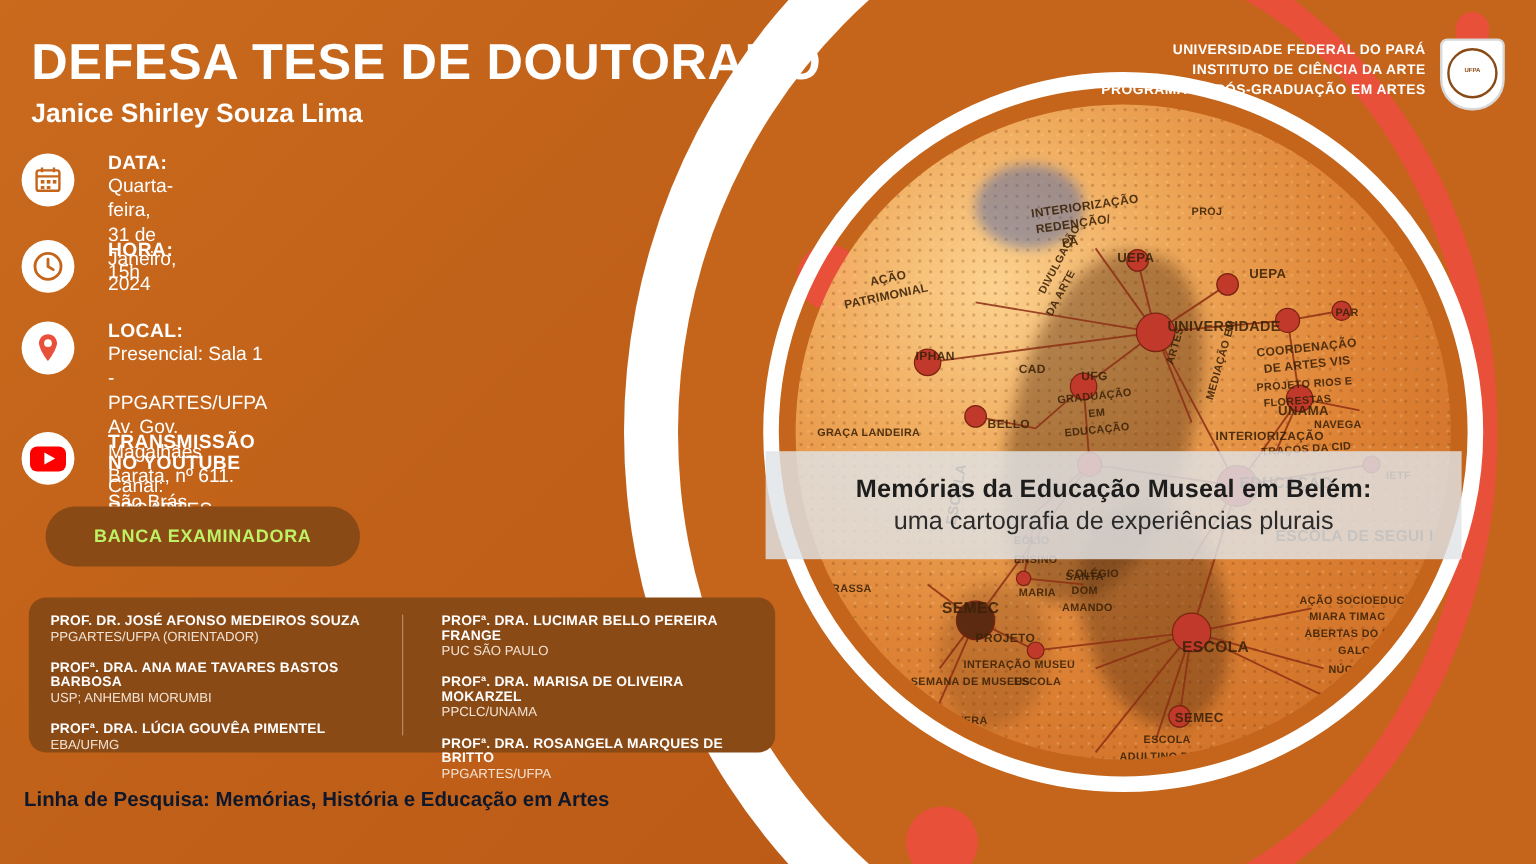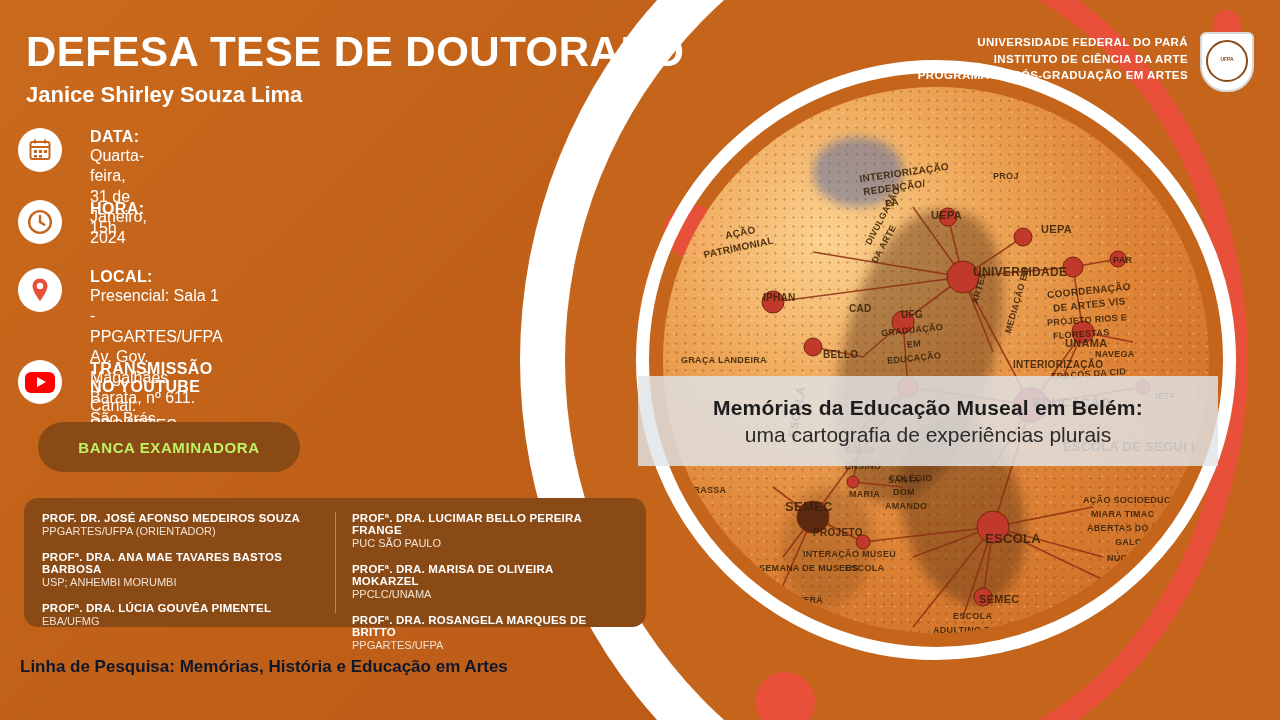--- a/index.html
+++ b/index.html
@@ -153,21 +153,21 @@
   }
   .banca-box {
     position: absolute; left: 24px; top: 498px;
     width: 622px; height: 129px;
     background: #8a4a16;
     border-radius: 14px;
     padding: 14px 18px;
     display: flex;
   }
   .banca-col { width: 50%; padding-right: 10px; }
-  .banca-col + .banca-col { border-left: 1px solid rgba(255,255,255,0.35); padding-left: 16px; }
+  .banca-col + .banca-col { border-left: 1px solid rgba(255,255,255,0.35); padding-left: 32px; }
   .member { margin-bottom: 14px; }
   .member .nm { font-size: 11.5px; font-weight: bold; color: #ffffff; letter-spacing: .2px; }
   .member .af { font-size: 11px; color: #f2e2d2; margin-top: 1px; }
   .linha {
     position: absolute; left: 20px; top: 657px;
     font-size: 17px; font-weight: bold; color: #0f172a;
   }
   
   .uni {
     position: absolute; right: 92px; top: 34px;

